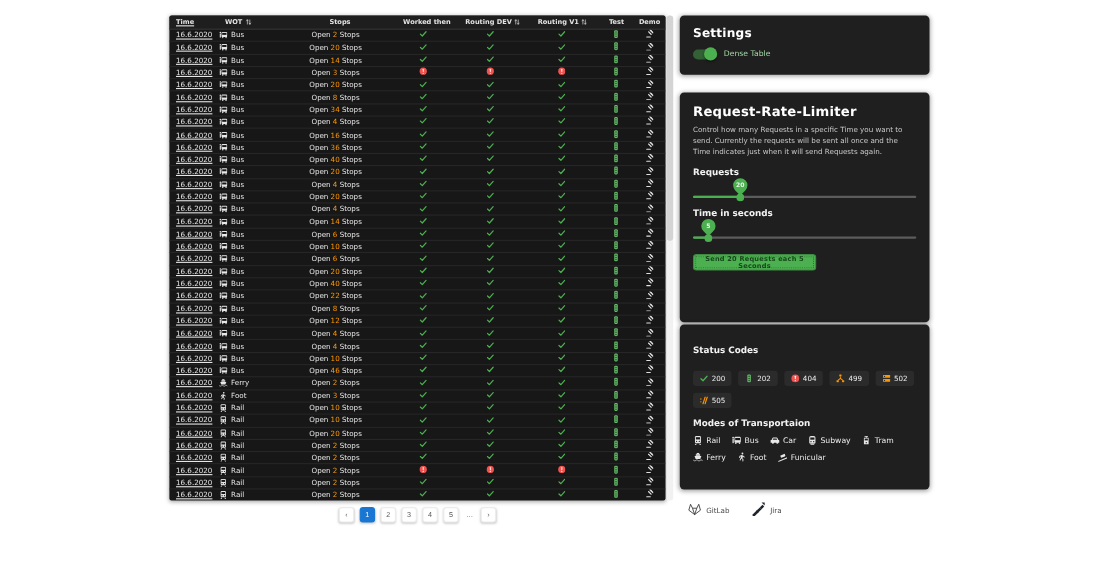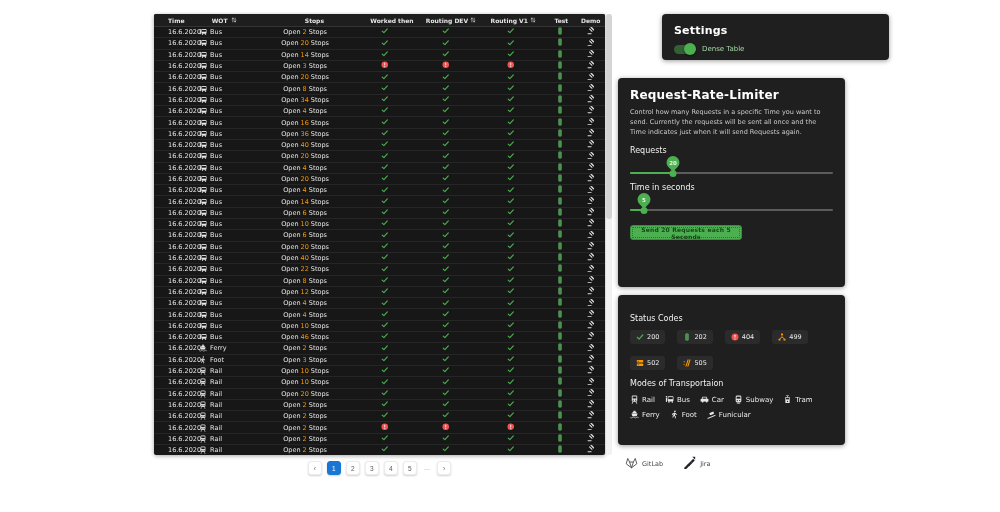--- a/index.html
+++ b/index.html
@@ -18,21 +18,21 @@
     display:flex;align-items:center;height:12px;
     background:#1e1e1e;border-bottom:1px solid #343434;
     font-size:6px;font-weight:bold;color:#e3e3e3;
   }
   .hcell{display:flex;align-items:center;gap:2px;}
   .trow{
     display:flex;align-items:center;height:11.3px;box-sizing:border-box;
     border-bottom:1px solid #262626;font-size:6.5px;color:#e6e6e6;
   }
   .c{box-sizing:border-box;}
-  .c-time{width:10%;padding-left:14px;}
+  .c-time{width:10%;padding-left:6px;text-decoration:underline;}
   .c-wot{width:12.5%;display:flex;align-items:center;gap:3px;}
   .c-stops{width:22%;}
   .c-worked{width:13.5%;}
   .c-dev{width:13.5%;}
   .c-v1{width:15%;}
   .c-test{width:7%;}
   .c-demo{width:6.5%;}
   .cc{display:flex;align-items:center;justify-content:center;gap:2px;}
   .num{color:#ff9800;}
   .micon{display:inline-flex;color:#e8e8e8;}
@@ -61,49 +61,49 @@
     font-size:6.5px;color:#5a5a5a;cursor:pointer;
   }
   .pbtn.active{background:#1976d2;border-color:#1976d2;color:#fff;}
   .pellipsis{font-size:6.5px;color:#9a9a9a;padding:0 2px;}
   
   .card{
     position:absolute;left:618px;width:227px;box-sizing:border-box;
     background:#1f1f1f;border-radius:4px;color:#fff;
     box-shadow:0 1px 5px rgba(0,0,0,.4);padding:10px 12px;
   }
-  #settings-card{top:14px;height:46px;margin-left:44px;}
-  #rrl-card{top:78px;height:209px;}
+  #settings-card{top:14px;height:54px;}
+  #rrl-card{top:84px;height:209px;}
   #legend-card{top:295px;height:150px;}
   .card h1{margin:0;font-size:11px;font-weight:bold;letter-spacing:.2px;}
   #rrl-card h1{font-size:12px;}
   .toggle-row{display:flex;margin-top:8px;gap:7px;}
   .toggle{width:21px;height:9px;border-radius:5px;background:rgba(76,175,80,.45);position:relative;cursor:pointer;}
   .toggle .knob{position:absolute;right:-1px;top:-2px;width:12px;height:12px;border-radius:50%;background:#4caf50;box-shadow:0 1px 2px rgba(0,0,0,.5);}
   .toggle-label{font-size:7px;color:#a5d6a7;}
   .desc{font-size:6.5px;line-height:1.5;color:#c9c9c9;margin:6px 0 0 0;}
-  .sec-label{font-size:8px;font-weight:normal;color:#f2f2f2;margin:9px 0 0 0;}
+  .sec-label{font-size:8px;font-weight:bold;color:#f2f2f2;margin:9px 0 0 0;}
   .slider{position:relative;height:2px;background:#5c5c5c;margin-top:17px;border-radius:1px;}
   .slider .fill{position:absolute;left:0;top:0;height:2px;background:#4caf50;border-radius:1px;}
   .slider .sthumb{position:absolute;top:-2.5px;width:7px;height:7px;border-radius:50%;background:#4caf50;transform:translateX(-50%);cursor:pointer;}
   .slider .badge{
     position:absolute;top:-16px;width:13px;height:13px;background:#4caf50;
     border-radius:50% 50% 50% 0;transform:translateX(-50%) rotate(-45deg);
   }
   .slider .badge span{
     position:absolute;inset:0;display:flex;align-items:center;justify-content:center;
     transform:rotate(45deg);font-size:5.5px;font-weight:bold;color:#eaf7ea;
   }
   .send-btn{
     margin-top:14px;width:112px;height:15px;background:#4caf50;color:#15491a;
     border:1px solid #3d8b40;border-radius:3px;font-size:6px;font-weight:bold;
     font-family:inherit;display:flex;align-items:center;justify-content:center;
     outline:1px dotted rgba(0,0,0,.35);outline-offset:-3px;cursor:pointer;letter-spacing:.2px;
   }
-  .chips{display:flex;flex-wrap:wrap;gap:12px;margin-top:7px;align-items:center;}
+  .chips{display:flex;flex-wrap:wrap;gap:6px;margin-top:14px;align-items:center;}
   .chip{
     display:flex;align-items:center;gap:3px;background:#2b2b2b;border-radius:3px;
     padding:3px 6px;font-size:6.5px;color:#ececec;
   }
   .chip .cicon{display:inline-flex;}
   .chip .cicon svg{width:8px;height:8px;}
   .ic-green{color:#4caf50;} .ic-orange{color:#ff9800;} .ic-white{color:#e8e8e8;}
   .modes{display:flex;flex-wrap:wrap;column-gap:10px;row-gap:6px;margin-top:7px;}
   .mode-item{display:flex;align-items:center;gap:3px;font-size:7px;color:#ececec;}
   .mode-item .cicon{display:inline-flex;color:#e8e8e8;}

